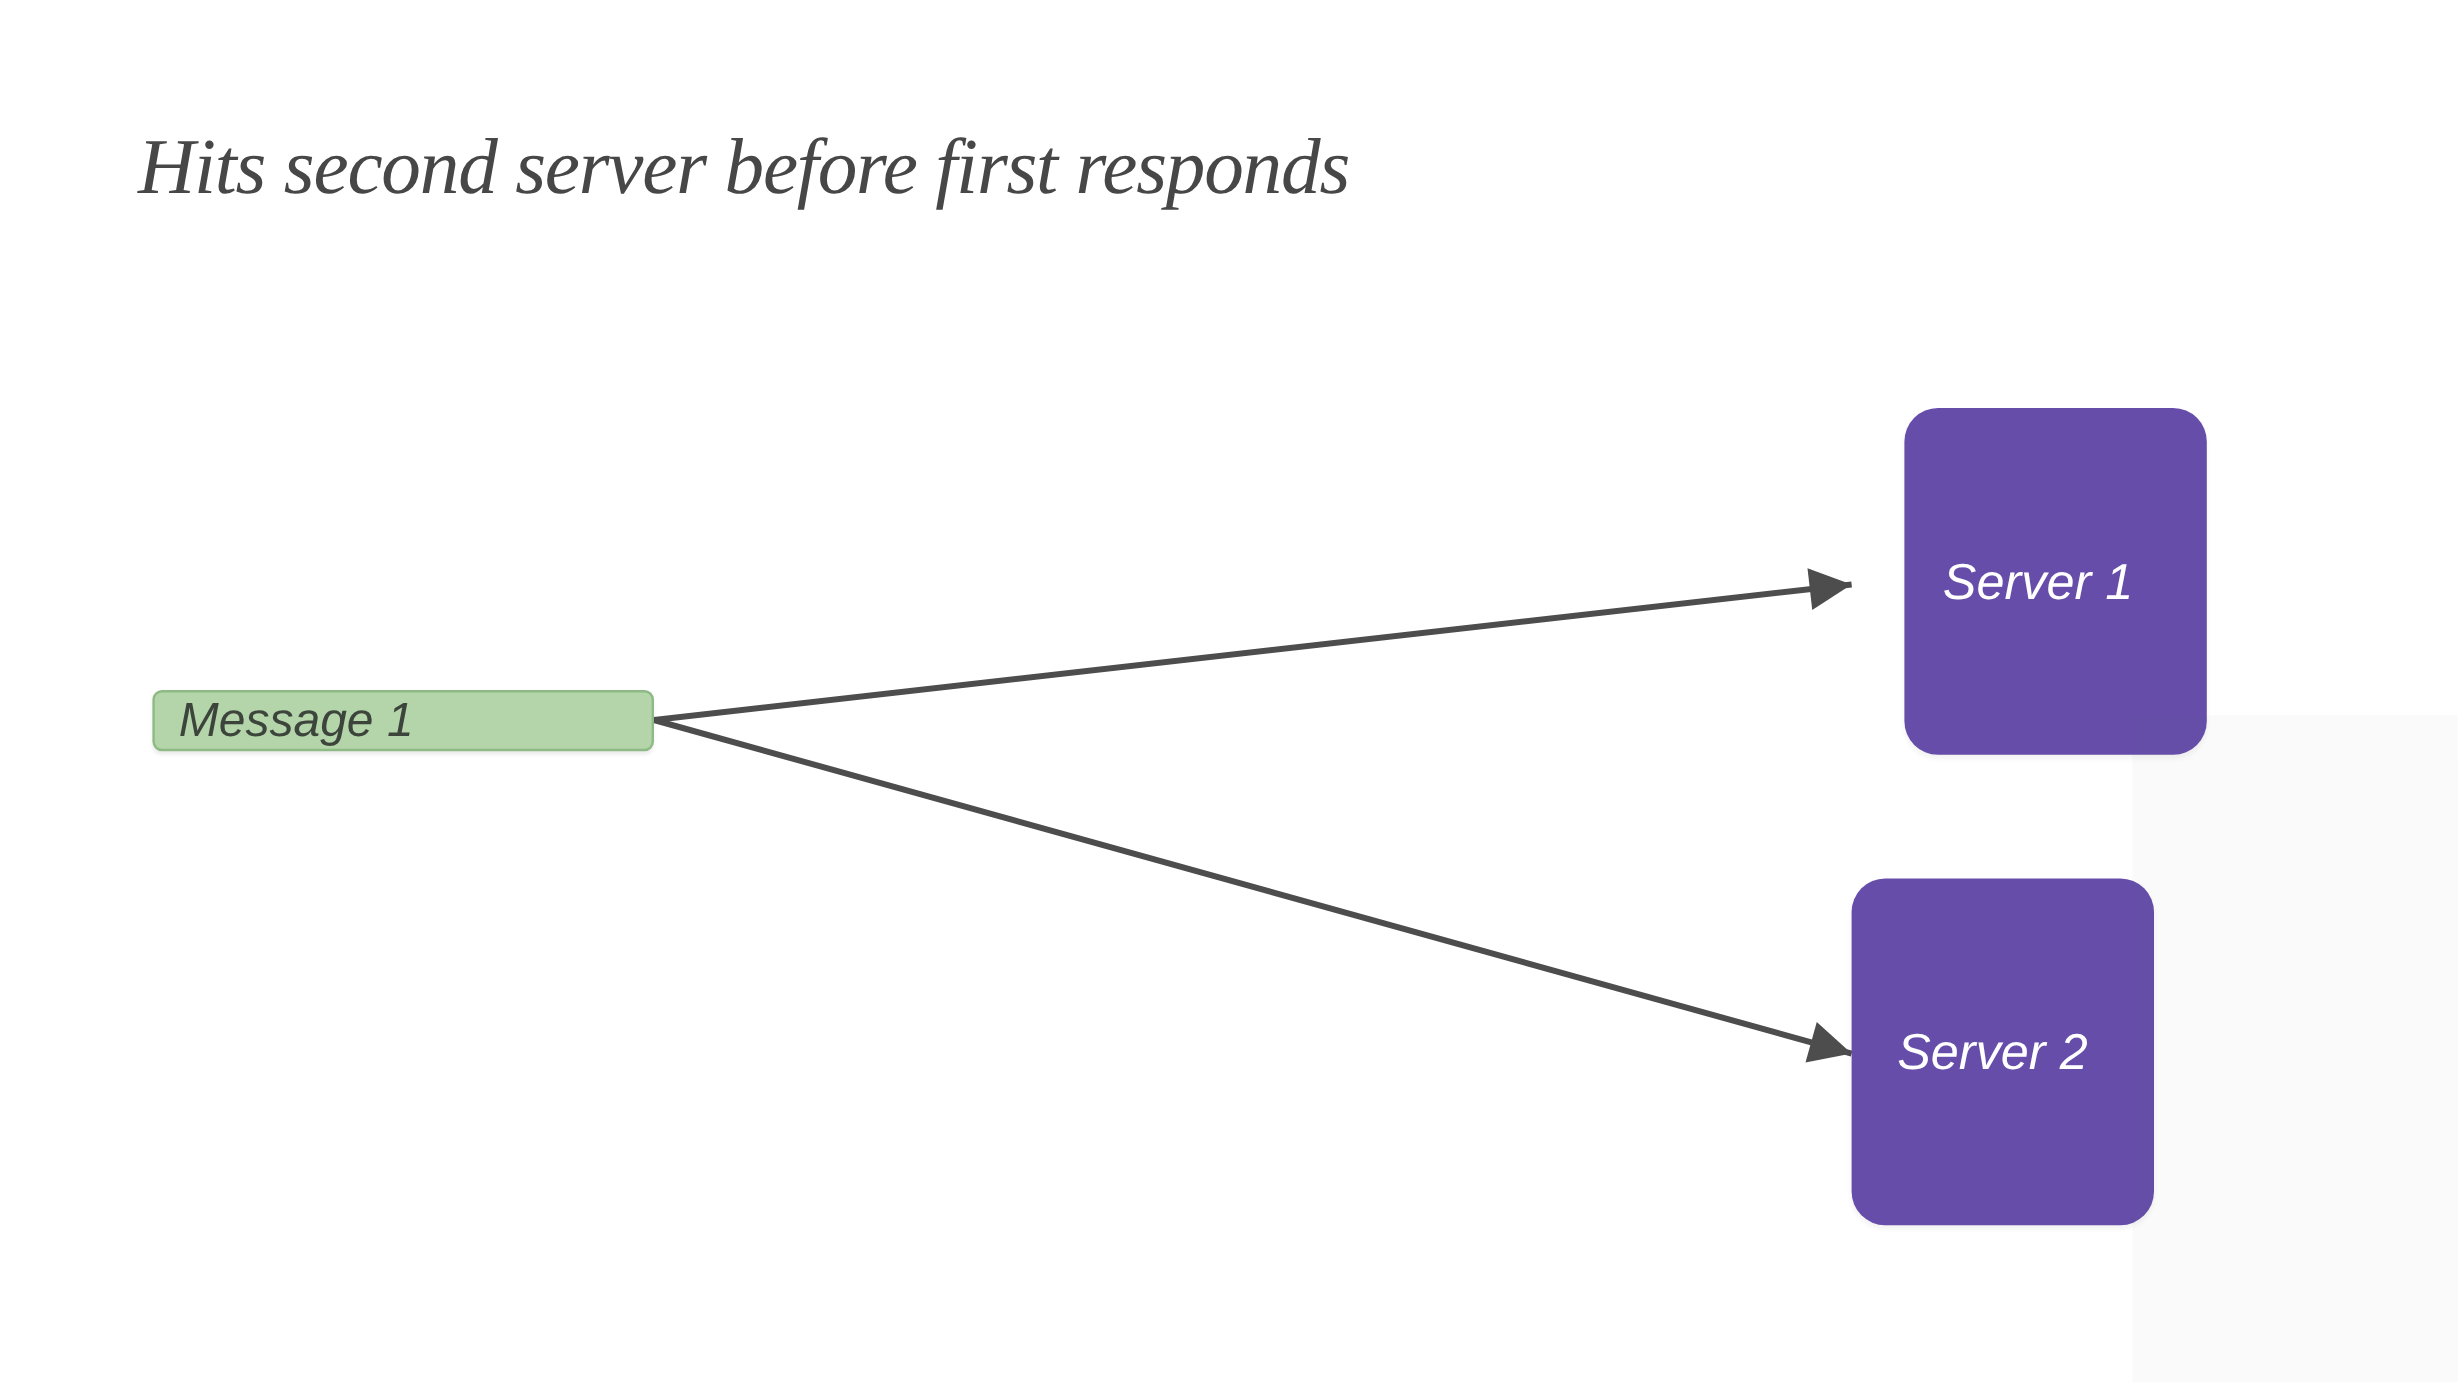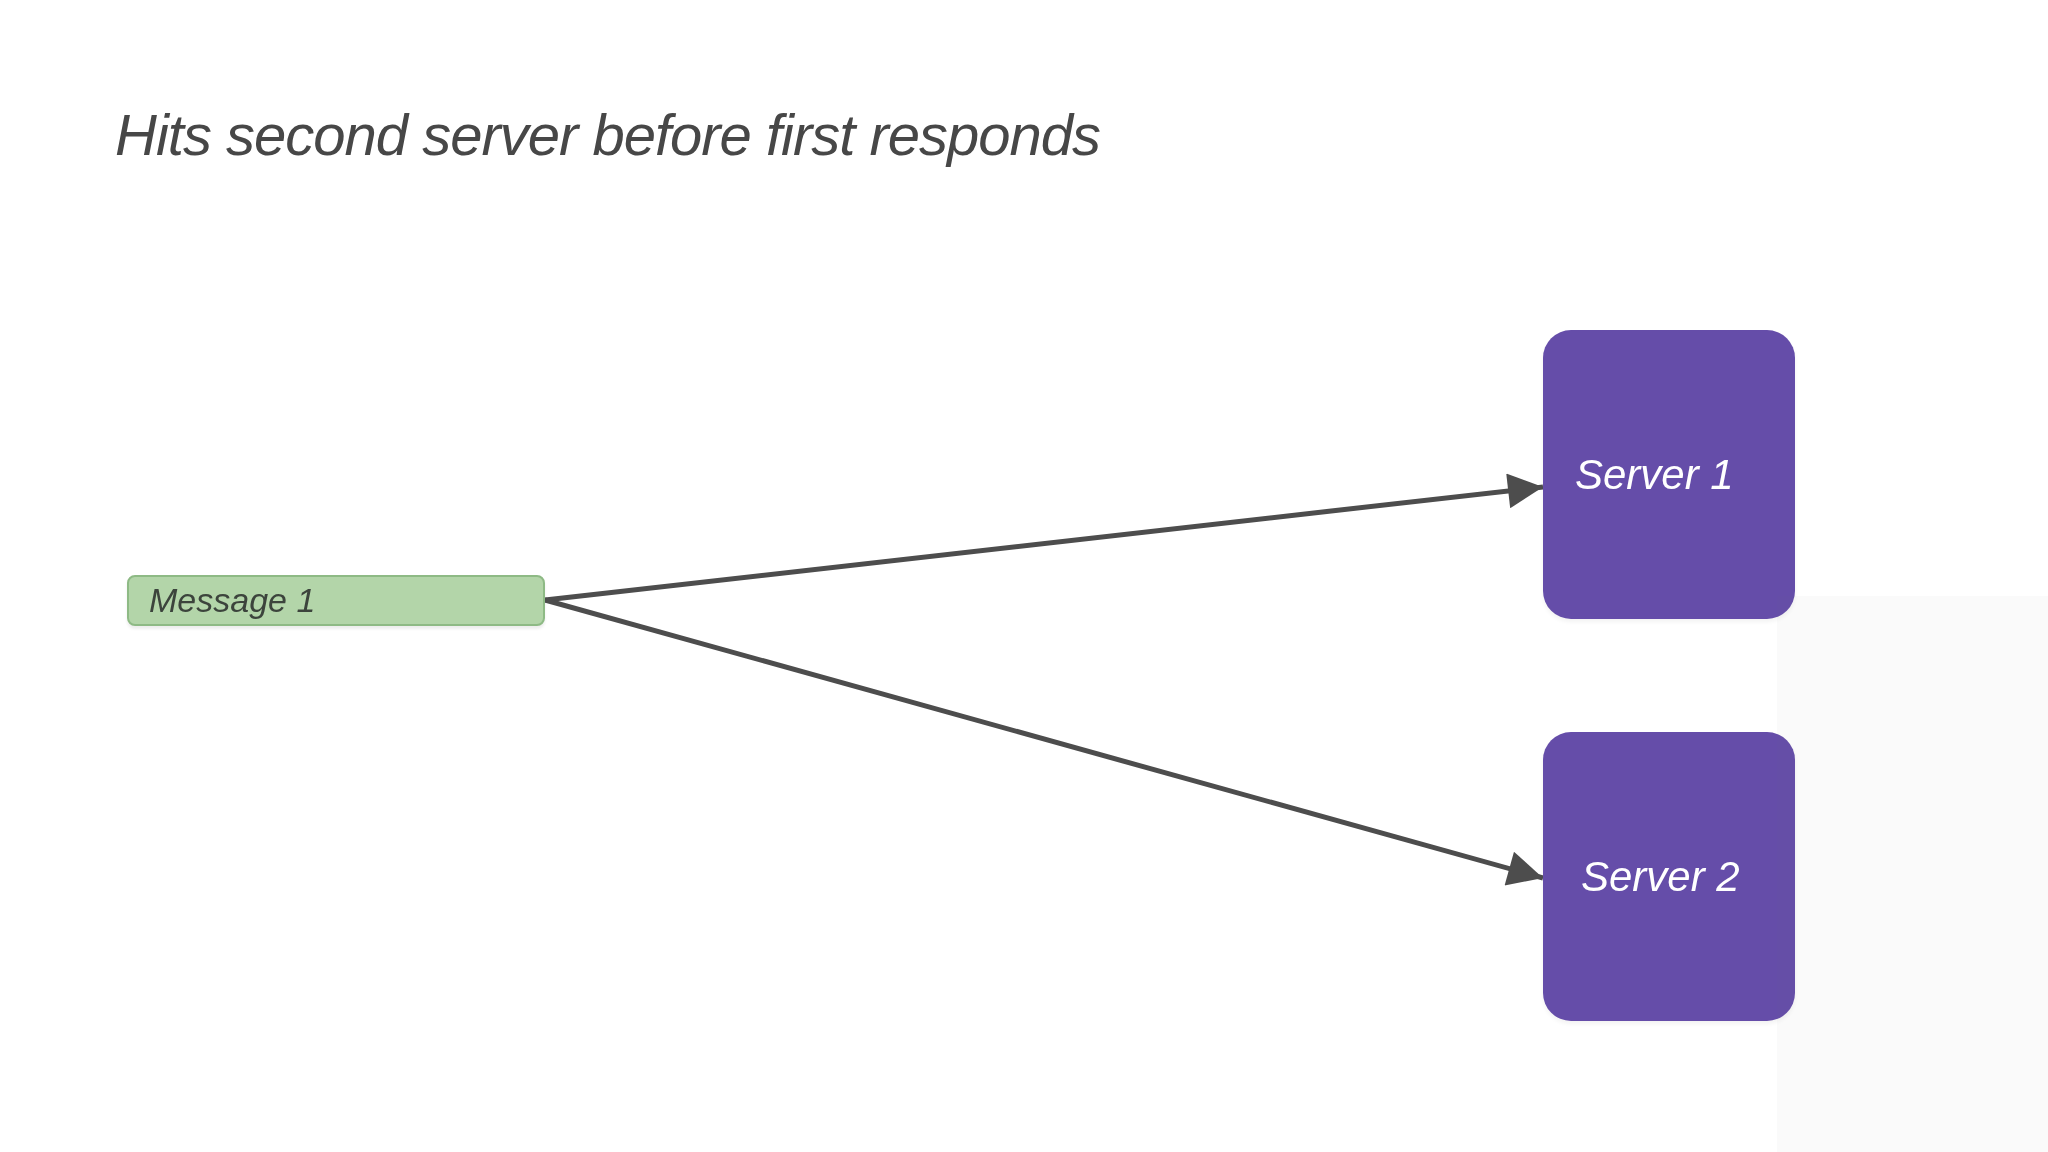--- a/index.html
+++ b/index.html
@@ -26,27 +26,28 @@
     position: relative;
     width: 2048px;
     height: 1152px;
     background: var(--background);
   }
   .title {
     position: absolute;
     left: 115px;
     top: 100px;
     margin: 0;
-    font-size: 58px;
+    font-size: 66px;
     line-height: 1.2;
     font-style: italic;
     font-weight: 400;
     letter-spacing: -1px;
     color: var(--title-text);
     white-space: nowrap;
+    font-family: Liberation Serif, serif;
   }
   .arrows {
     position: absolute;
     left: 0;
     top: 0;
     width: 2048px;
     height: 1152px;
     pointer-events: none;
   }
   .node-message {
@@ -57,38 +58,38 @@
     height: 51px;
     background: var(--message-fill);
     border: 2px solid var(--message-border);
     border-radius: 8px;
     display: flex;
     align-items: center;
     padding-left: 20px;
     box-shadow: 0 3px 3px rgba(0,0,0,0.07);
   }
   .node-message span {
-    font-size: 34px;
+    font-size: 40px;
     font-style: italic;
     color: var(--message-text);
     white-space: nowrap;
   }
   .node-server {
     position: absolute;
     left: 1543px;
     width: 252px;
     height: 289px;
     background: var(--server-fill);
     border-radius: 28px;
     display: flex;
     align-items: center;
     padding-left: 32px;
     box-shadow: 0 3px 4px rgba(0,0,0,0.05);
   }
-  .node-server.server-1 { top: 330px; }
+  .node-server.server-1 { top: 340px; margin-left: 44px; }
   .node-server.server-2 { top: 732px; padding-left: 38px; }
   .node-server span {
     font-size: 42px;
     font-style: italic;
     color: var(--server-text);
     white-space: nowrap;
   }
   .corner-shade {
     position: absolute;
     left: 1777px;

